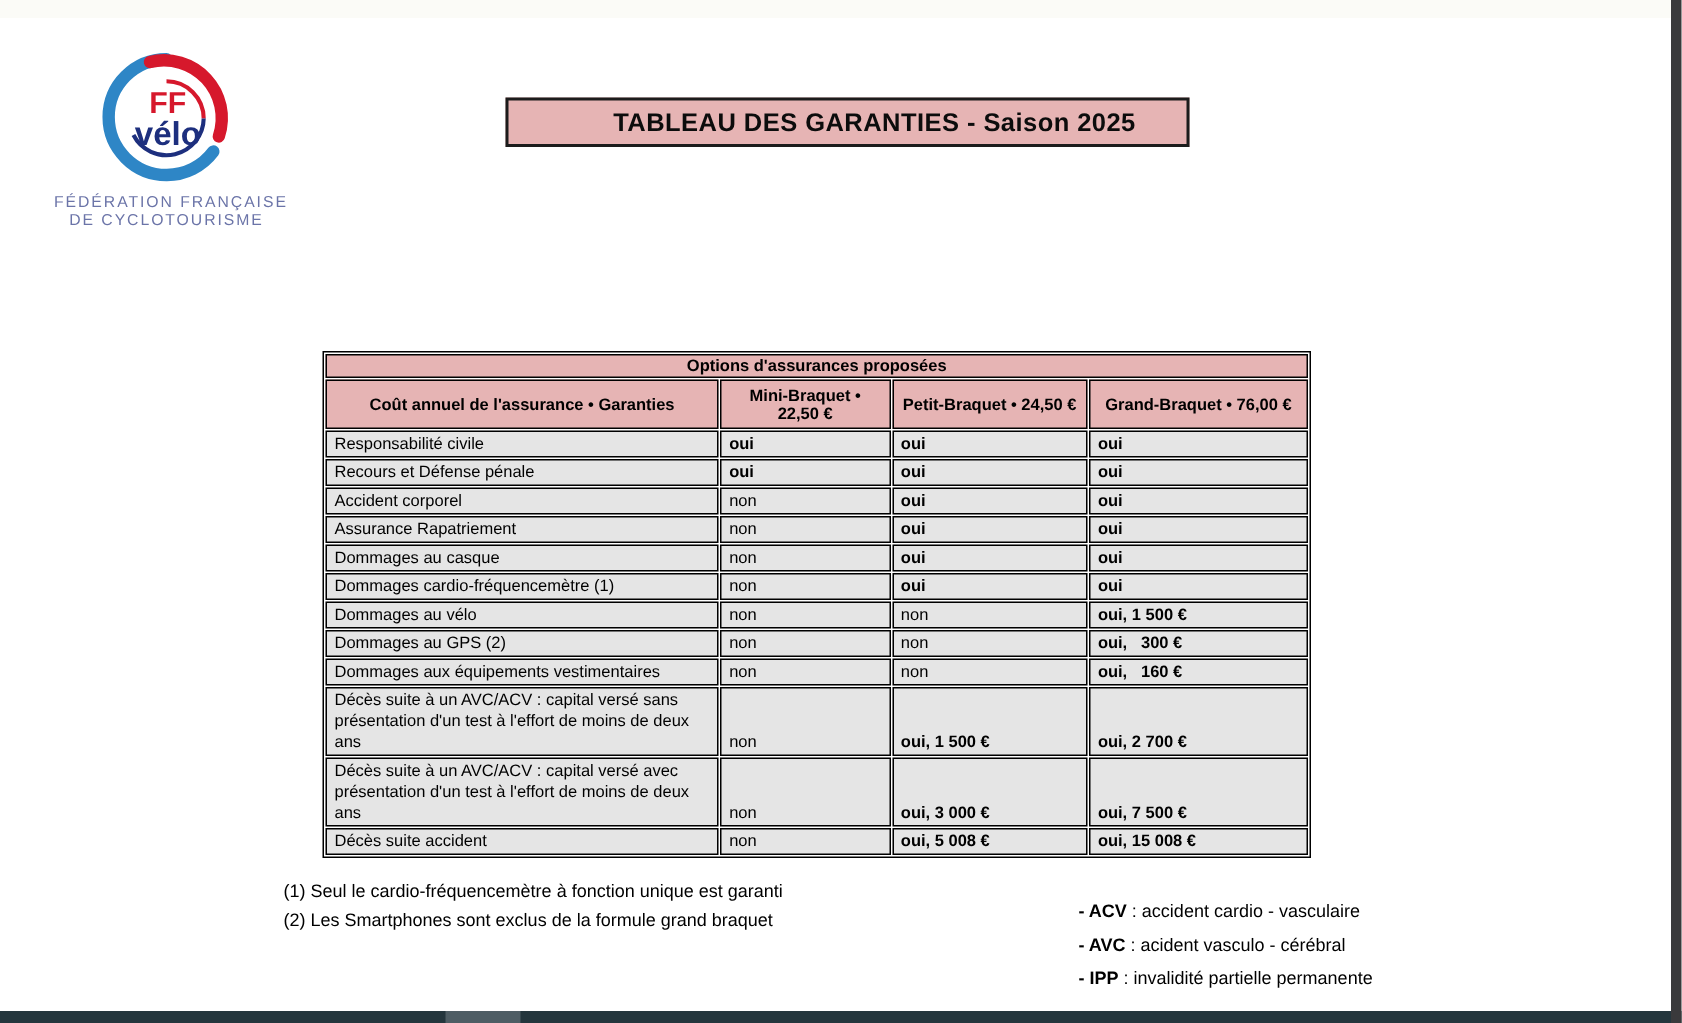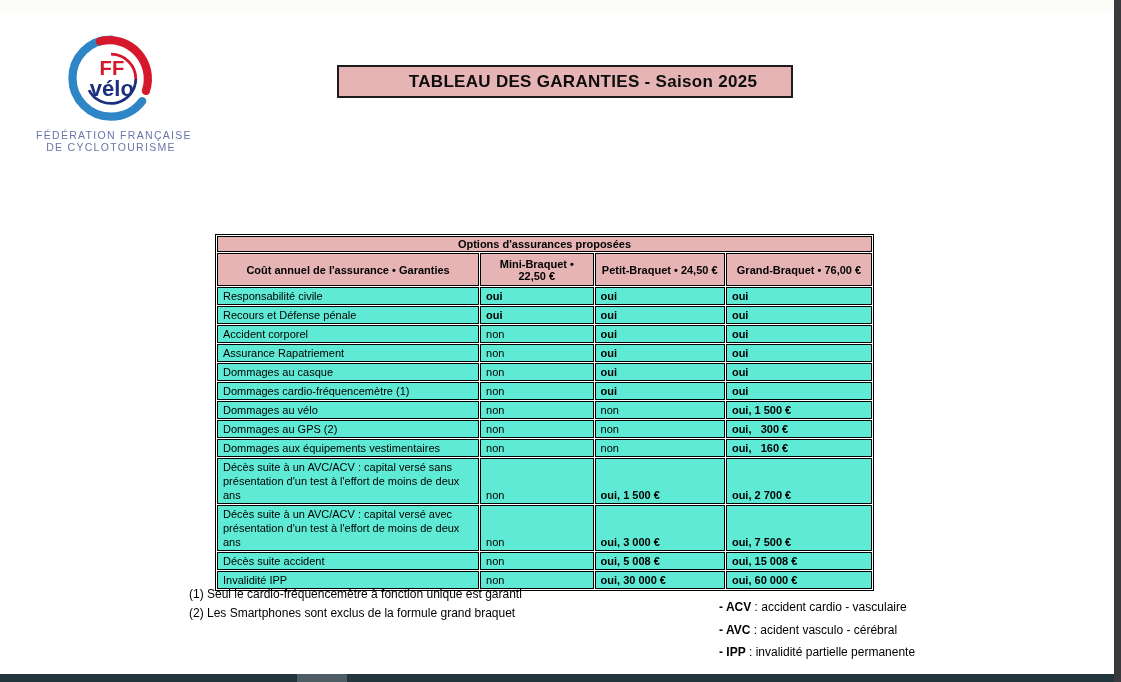--- a/index.html
+++ b/index.html
@@ -20,21 +20,21 @@
             display: flex; align-items: center; justify-content: center; }
   .banner span { font-size: 17px; font-weight: bold; color: #0c0c0c; letter-spacing: .3px; margin-left: 36px; }
 
   
   .tbl-wrap { position: absolute; left: 186px; top: 234px; width: 659px; margin-left: 29px; }
   table { width: 100%; border-collapse: separate; border-spacing: 1px; border: 1px solid #000; background:#fff; }
   th, td { border: 1px solid #000; font-size: 11px; color:#000; }
   thead th { background: var(--pink); font-weight: bold; text-align: center; }
   th.options { height: 15px; padding: 1px 2px; }
   th.colhead { height: 33px; padding: 2px 4px; }
-  tbody td { background: #5eead4; padding: 1px 5px; line-height: 14px; }
+  tbody td { background: #e5e5e5; padding: 1px 5px; line-height: 14px; }
   td.label { text-align: left; vertical-align: top; }
   td.val { text-align: left; vertical-align: bottom; white-space: pre-wrap; }
   td.val.bold { font-weight: bold; }
 
   
   .footnotes { position: absolute; left: 189px; top: 585px; font-size: 12px; line-height: 19px; color:#000; }
   .legend { position: absolute; left: 719px; top: 600px; font-size: 12px; color:#000; }
   .legend .legend-line { margin-bottom: 8.5px; }
   .legend b { font-weight: bold; }
 
@@ -155,26 +155,20 @@
           <td class="val">non</td>
           <td class="val bold">oui, 3 000 €</td>
           <td class="val bold">oui, 7 500 €</td>
         </tr>
         <tr>
           <td class="label">Décès suite accident</td>
           <td class="val">non</td>
           <td class="val bold">oui, 5 008 €</td>
           <td class="val bold">oui, 15 008 €</td>
         </tr>
-        <tr>
-          <td class="label">Invalidité IPP</td>
-          <td class="val">non</td>
-          <td class="val bold">oui, 30 000 €</td>
-          <td class="val bold">oui, 60 000 €</td>
-        </tr>
       </tbody>
     </table>
   </div>
 
   <div class="footnotes">
     <div>(1) Seul le cardio-fréquencemètre à fonction unique est garanti</div>
     <div>(2) Les Smartphones sont exclus de la formule grand braquet</div>
   </div>
 
   <div class="legend">

